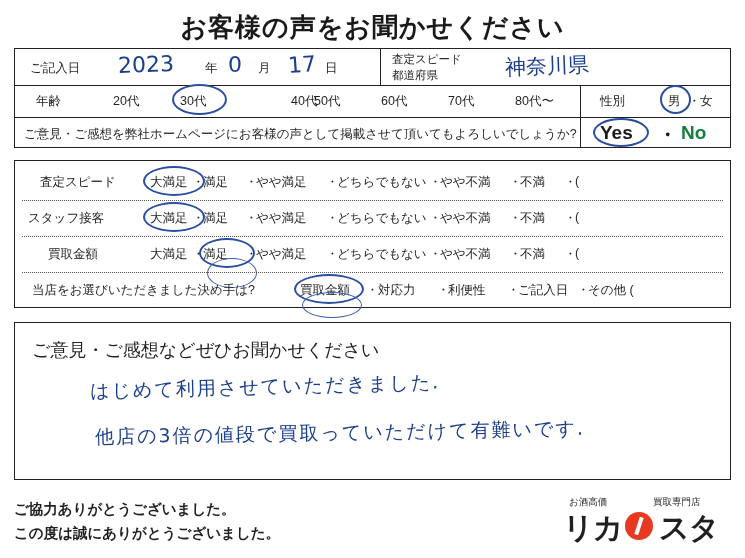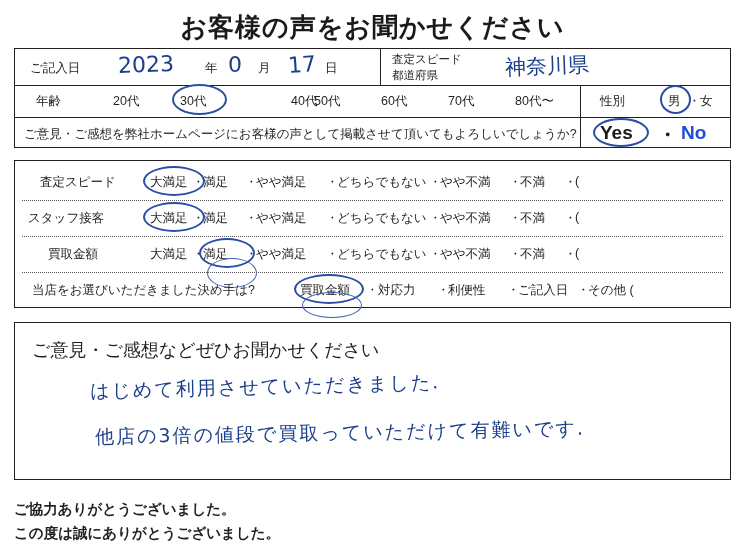--- a/index.html
+++ b/index.html
@@ -139,21 +139,21 @@
 
   <div class="lbl" style="left:600px;top:93px;">性別</div>
   <div class="lbl" style="left:668px;top:93px;">男</div>
   <div class="lbl" style="left:700px;top:93px;">女</div>
   <div class="lbl" style="left:688px;top:93px;">・</div>
   <div class="circ" style="left:660px;top:85px;width:31px;height:29px;"></div>
 
   <div class="lbl" style="left:24px;top:126px;font-size:12.5px;">ご意見・ご感想を弊社ホームページにお客様の声として掲載させて頂いてもよろしいでしょうか?</div>
   <div class="lbl b" style="left:600px;top:122px;font-size:19px;color:#1a1a1a;">Yes</div>
   <div class="lbl b" style="left:658px;top:122px;font-size:19px;color:#1a1a1a;">・</div>
-  <div class="lbl b" style="left:681px;top:122px;font-size:19px;color:#1d4ed8;">No</div>
+  <div class="lbl b" style="left:681px;top:122px;font-size:19px;color:#15803d;">No</div>
   <div class="circ" style="left:593px;top:118px;width:56px;height:29px;"></div>
 
   <div class="box" style="left:14px;top:160px;width:717px;height:148px;"></div>
 
   <div class="dotline" style="left:22px;top:200px;width:701px;"></div>
   <div class="dotline" style="left:22px;top:236px;width:701px;"></div>
   <div class="dotline" style="left:22px;top:272px;width:701px;"></div>
 
   <div class="lbl" style="left:40px;top:174px;">査定スピード</div>
   <div class="lbl" style="left:150px;top:174px;">大満足</div>
@@ -219,14 +219,21 @@
 
   <div class="comment"></div>
   <div class="lbl" style="left:32px;top:338px;font-size:18px;">ご意見・ご感想などぜひお聞かせください</div>
 
   <div class="hand" style="left:90px;top:374px;font-size:19px;transform:rotate(-1.5deg);letter-spacing:2px;">はじめて利用させていただきました.</div>
   <div class="hand" style="left:95px;top:420px;font-size:19px;transform:rotate(-1deg);letter-spacing:2px;">他店の3倍の値段で買取っていただけて有難いです.</div>
 
   <div class="footer-txt" style="left:14px;top:524px;">この度は誠にありがとうございました。</div>
   <div class="footer-txt" style="left:14px;top:500px;">ご協力ありがとうございました。</div>
 
+  <div class="logo">
+    <div class="logo-small">お酒高価</div>
+    <div class="logo-small2">買取専門店</div>
+    <div class="logo-main">リカ</div>
+    <div class="logo-circle"></div>
+    <div class="logo-main" style="left:98px;">スタ</div>
+  </div>
 
 </div>
 
 </body></html>

